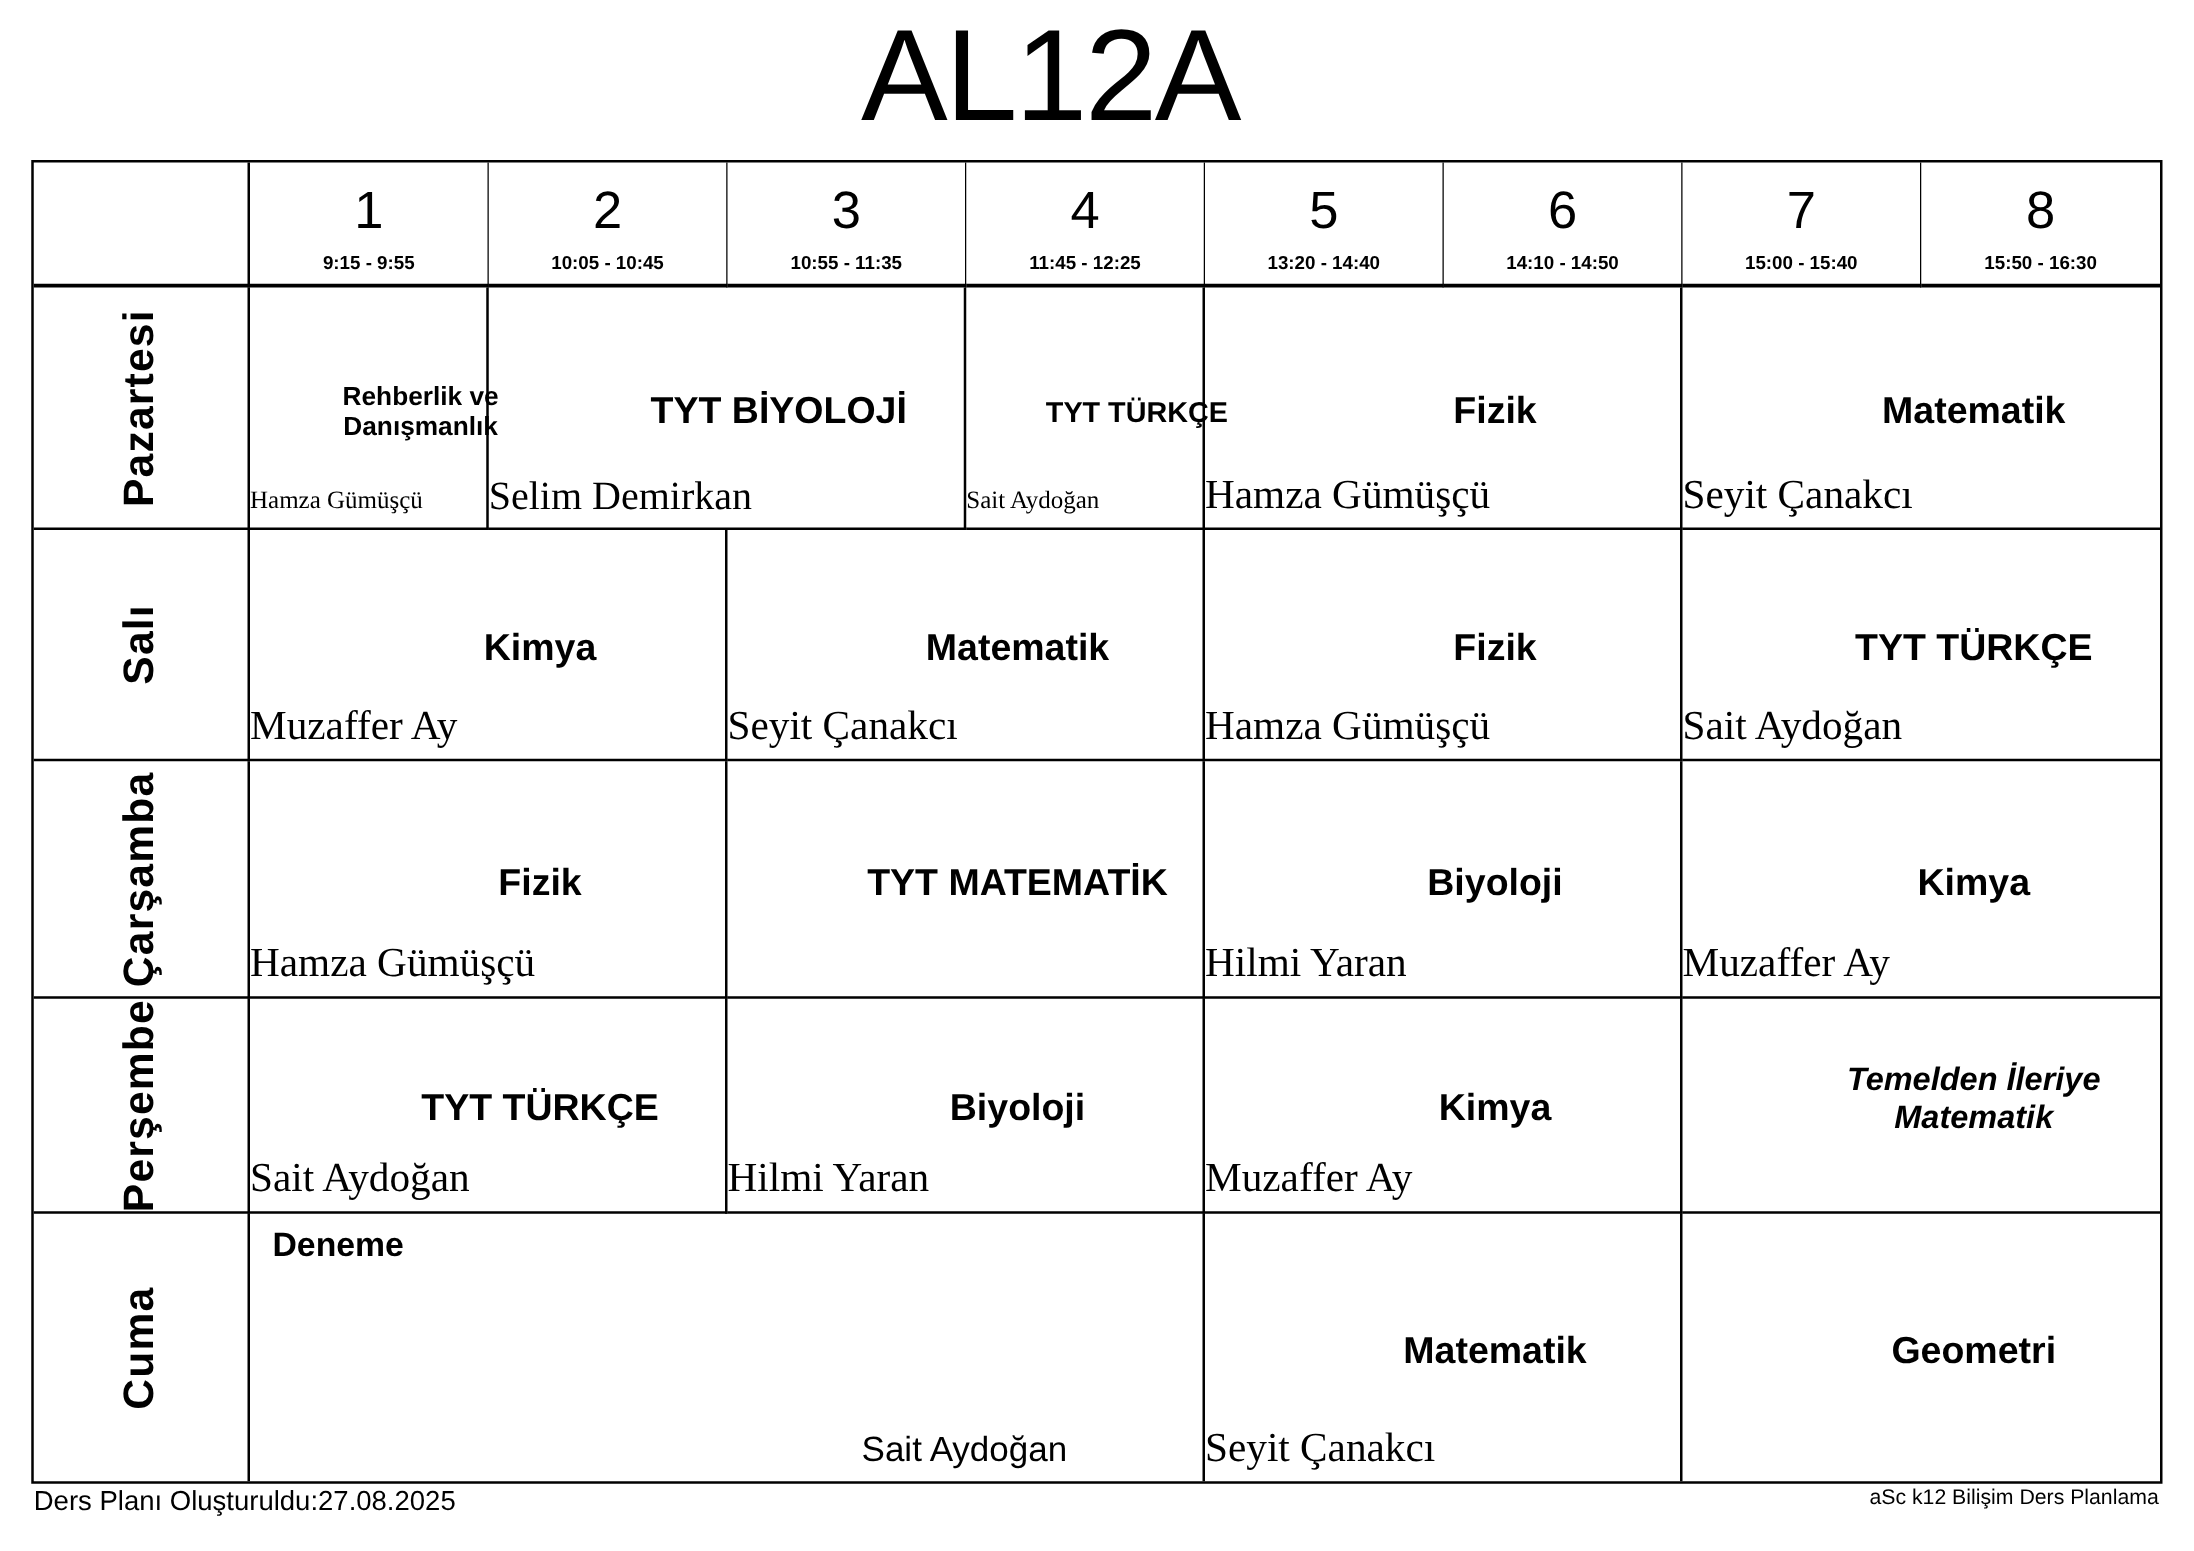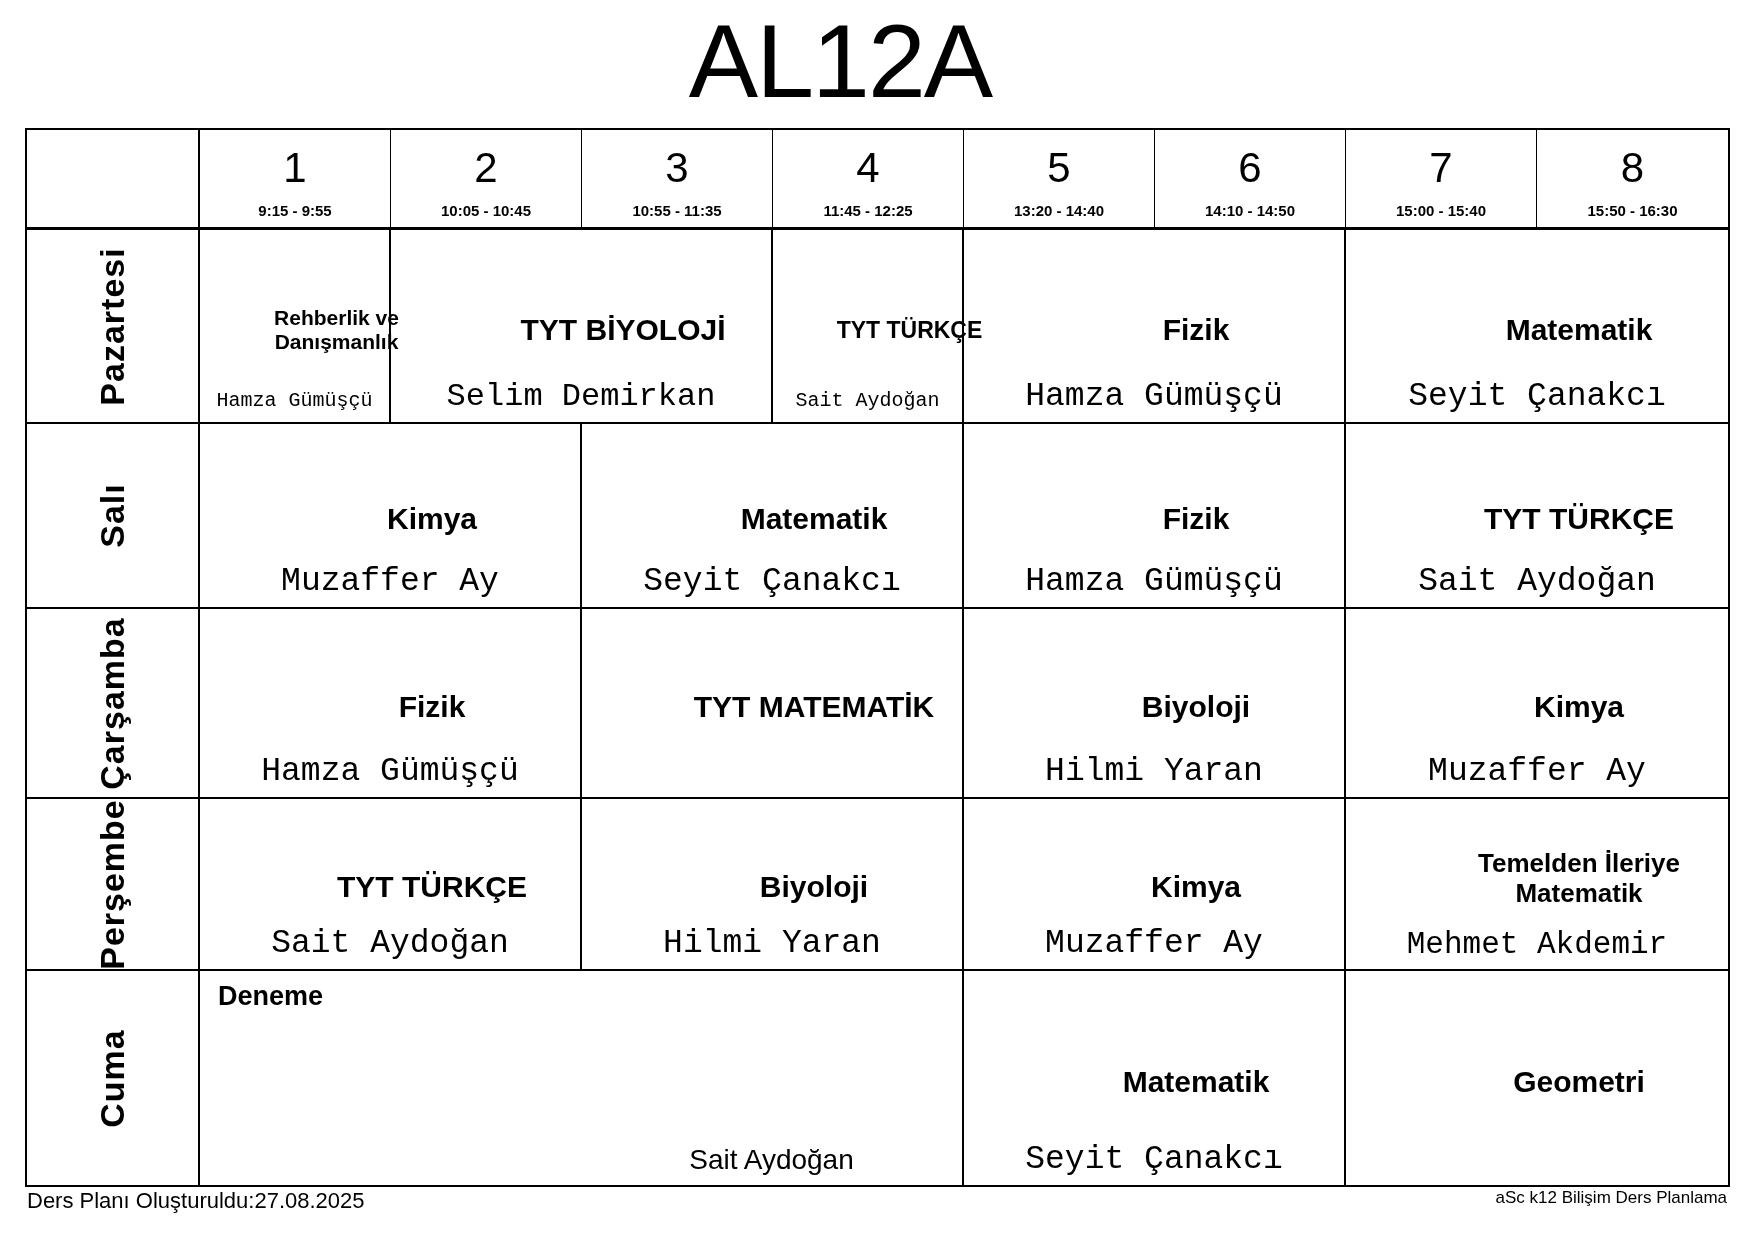--- a/index.html
+++ b/index.html
@@ -32,25 +32,25 @@
 
   .daycell{display:flex;align-items:center;justify-content:center;}
   .daylab{transform:rotate(-90deg);white-space:nowrap;
           font-size:34px;font-weight:bold;letter-spacing:1px;}
 
   .subj{position:absolute;top:52%;left:0;width:100%;transform:translateY(-50%);
         text-align:center;font-size:30px;font-weight:bold;line-height:1.15;margin-left:42px;}
   .subj .w{display:block;margin:0 auto;}
   .subj.sm{font-size:21px;}
   .subj.md{font-size:23px;}
-  .subj.two .w{max-width:310px;}
+  .subj.two .w{max-width:310px;font-style:italic;}
   .subj.two{top:47%;}
 
-  .teach{position:absolute;bottom:7px;left:0;width:100%;text-align:center;
-         font-family:Liberation Mono, monospace;font-size:33px;font-weight:normal;}
+  .teach{position:absolute;bottom:7px;left:0;width:100%;text-align:left;
+         font-family:Liberation Serif, serif;font-size:33px;font-weight:normal;}
   .teach.sm{font-size:20px;bottom:10px;}
   .teach.lg{font-size:32px;}
 
   .subj-topleft{position:absolute;top:10px;left:18px;font-size:27px;font-weight:bold;}
   .teach-sans{position:absolute;bottom:9px;left:52%;width:46%;text-align:center;
               font-size:28px;font-weight:normal;}
 
   .foot-l{position:absolute;left:27px;top:1188px;font-size:22px;}
   .foot-r{position:absolute;right:28px;top:1188px;font-size:17px;text-align:right;}
 </style>
@@ -202,21 +202,20 @@
   <div class="cell c2">
     <div class="subj">
         <span class="w">Kimya</span>
       </div>
     <div class="teach">Muzaffer Ay</div>
   </div>
   <div class="cell c2 cr">
     <div class="subj two" style="font-size:26px;">
         <span class="w">Temelden İleriye Matematik</span>
       </div>
-    <div class="teach" style="font-size:31px;">Mehmet Akdemir</div>
   </div>
 
   <div class="cell daycell cb">
     <div class="daylab">Cuma</div>
   </div>
   <div class="cell c4 cb">
     <div class="subj-topleft">Deneme</div>
     <div class="teach-sans">Sait Aydoğan</div>
   </div>
   <div class="cell c2 cb">

